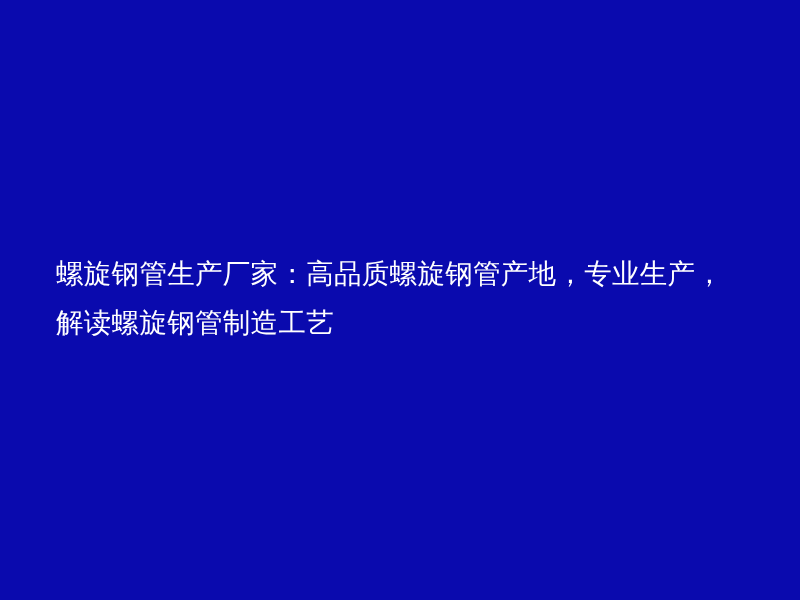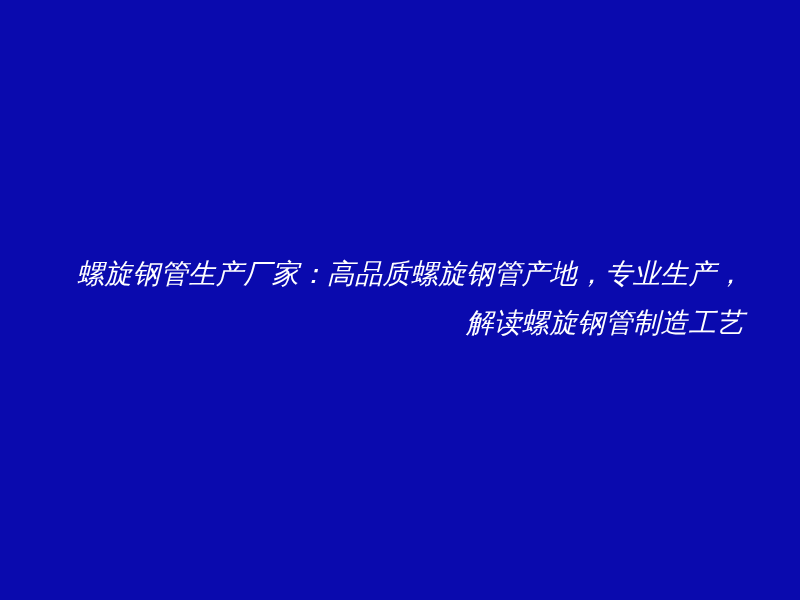--- a/index.html
+++ b/index.html
@@ -36,25 +36,24 @@
     transform: translateY(-2px);
   }
 
   .headline {
     margin: 0;
     color: #ffffff;
     font-family: "DejaVu Sans", "Liberation Sans", sans-serif;
     font-size: 27.5px;
     font-weight: 400;
     line-height: 49px;
-    text-align: right;
+    text-align: left;
     letter-spacing: 0.3px;
     white-space: normal;
     word-break: break-all;
-    font-style: italic;
     -webkit-font-smoothing: antialiased;
   }
 </style>
 </head>
 <body>
 
 <div class="banner">
 
   <div class="headline-wrap">
 

